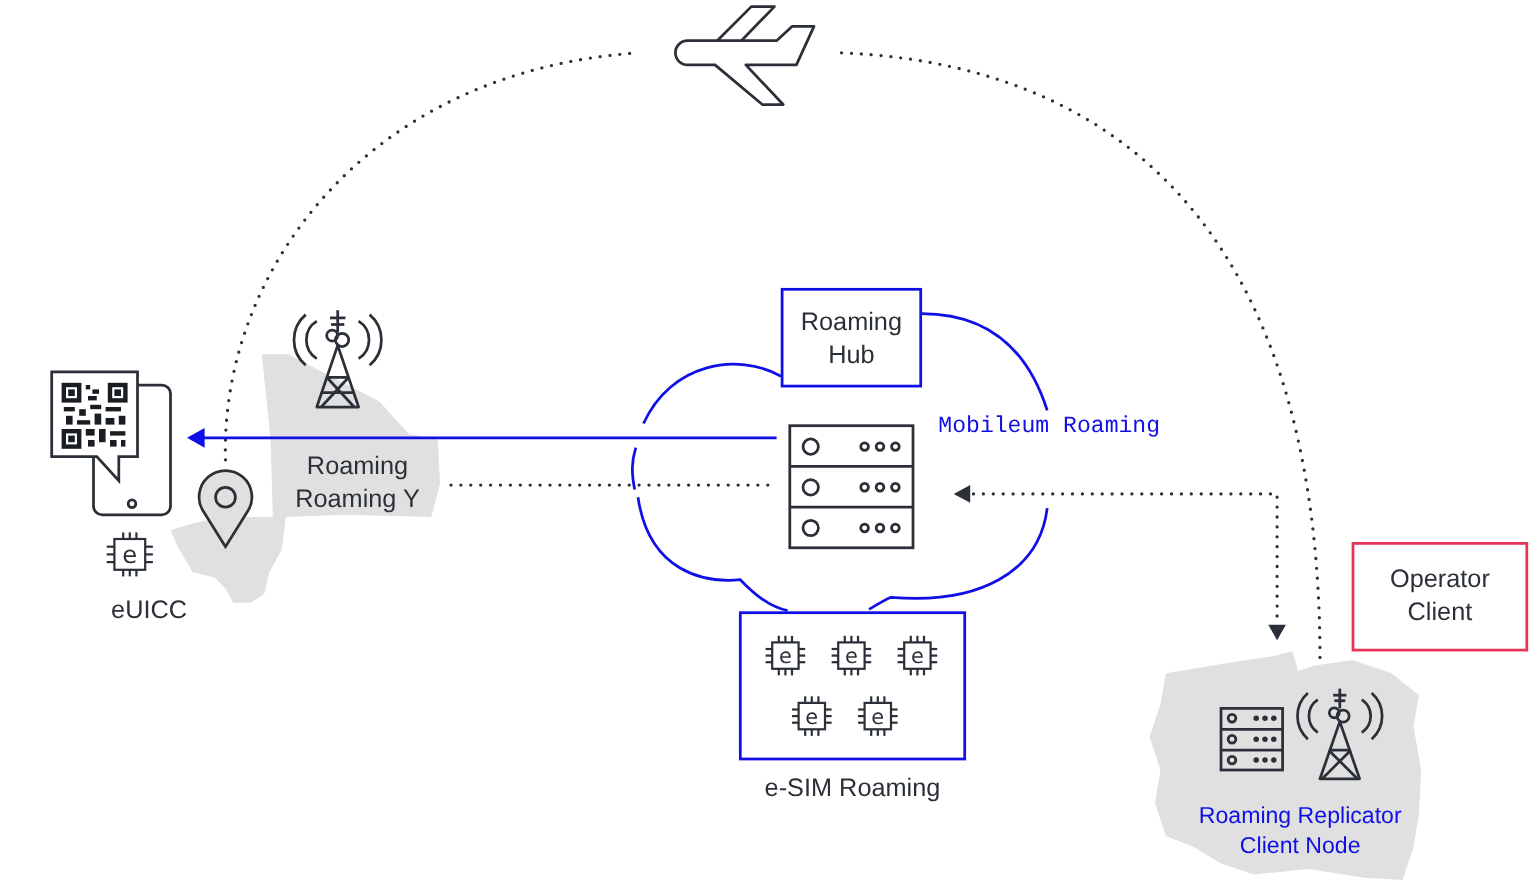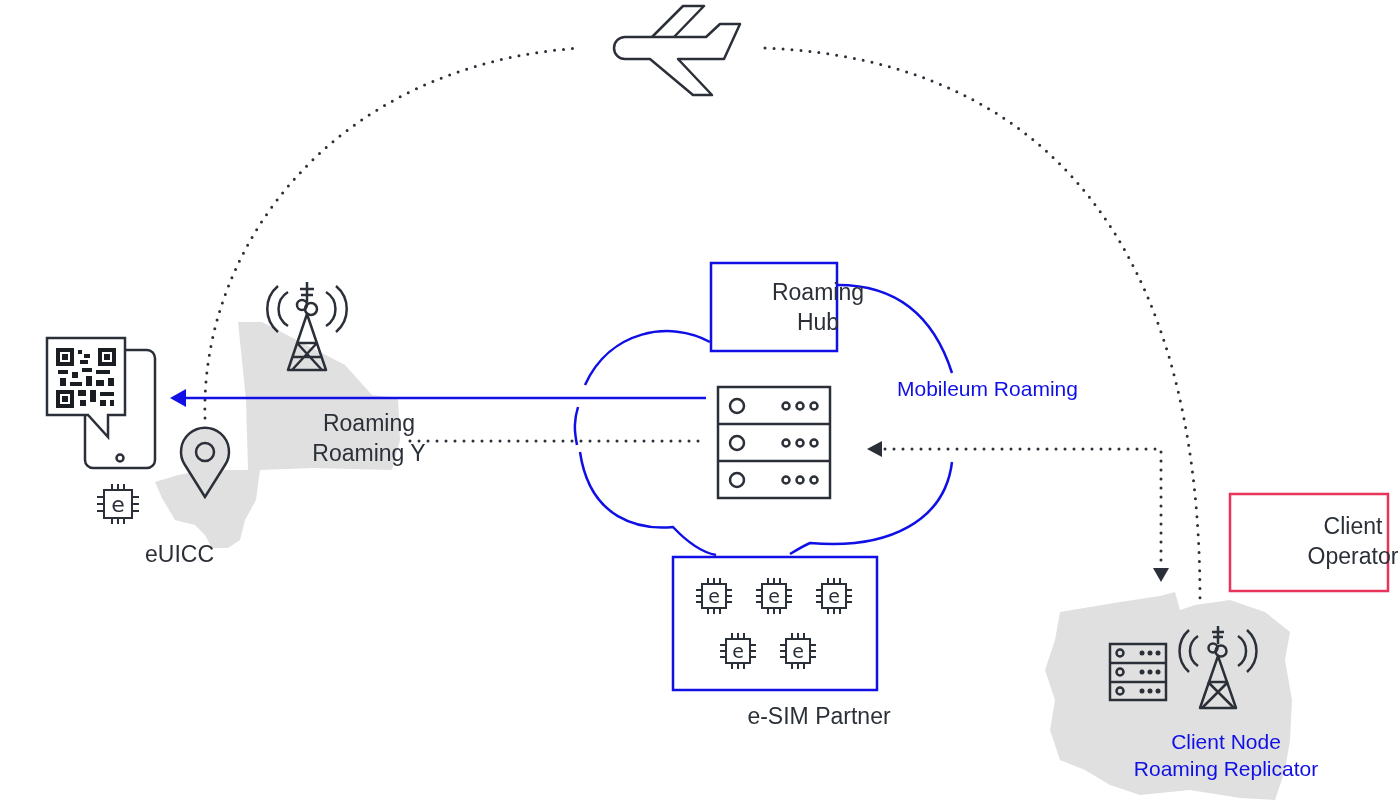--- a/index.html
+++ b/index.html
@@ -1,19 +1,19 @@
 <!DOCTYPE html>
 <html><head>
 <meta charset="utf-8">
 <style>
   html, body { margin:0; padding:0; background:#ffffff; }
   body { width:1400px; height:812px; position:relative; overflow:hidden;
          font-family: "Liberation Sans", "DejaVu Sans", sans-serif; }
   svg.diagram { position:absolute; left:0; top:0; width:1400px; height:812px; }
-  .lbl { position:absolute; text-align:center; line-height:1.3;margin-left:44px; }
+  .lbl { position:absolute; text-align:center; line-height:1.3; }
   .dark { color:#2b3038; }
   .blue { color:#1010e6; }
 </style>
 </head>
 <body>
 
 <svg class="diagram" viewBox="0 0 1400 812">
 
   <path d="M238,322 L262,322 L345,365 L372,395 L398,398 L400,440 L392,470 L312,468 L260,470 L256,500 L245,520 L240,540 L228,548 L212,548 L205,535 L195,525 L175,520 L162,498 L155,482 L178,475 L205,470 L248,470 L246,400 Z" fill="#e0e0e0"></path>
   <path d="M1060,612 L1120,602 L1160,596 L1175,592 L1180,610 L1195,605 L1230,600 L1265,612 L1290,632 L1285,660 L1292,700 L1290,740 L1285,770 L1275,800 L1240,798 L1190,790 L1140,795 L1110,785 L1085,770 L1060,760 L1050,730 L1055,700 L1045,670 L1055,640 Z" fill="#e0e0e0"></path>
@@ -271,27 +271,27 @@
 <div class="lbl dark" style="left:245px; top:409px; width:160px; font-size:23px;">
   <div>Roaming</div>
   <div>Roaming Y</div>
 </div>
 
 <div class="lbl dark" style="left:711px; top:278px; width:126px; font-size:23px;">
   <div>Roaming</div>
   <div>Hub</div>
 </div>
 
-<div class="lbl blue" style="left:853px; top:375px; width:240px; font-size:21px; text-align:left;">
+<div class="lbl blue" style="left:853px; top:375px; width:240px; font-size:21px; text-align:left;font-family:Liberation Mono, monospace;">
   <div>Mobileum Roaming</div>
 </div>
 
-<div class="lbl dark" style="left:640px; top:702px; width:270px; font-size:23px;">e-SIM Partner</div>
+<div class="lbl dark" style="left:640px; top:702px; width:270px; font-size:23px;">e-SIM Roaming</div>
 
 <div class="lbl dark" style="left:1230px; top:512px; width:158px; font-size:23px;">
+  <div>Operator</div>
   <div>Client</div>
-  <div>Operator</div>
 </div>
 
 <div class="lbl blue" style="left:1062px; top:728px; width:240px; font-size:21px;">
+  <div>Roaming Replicator</div>
   <div>Client Node</div>
-  <div>Roaming Replicator</div>
 </div>
 
 </body></html>

